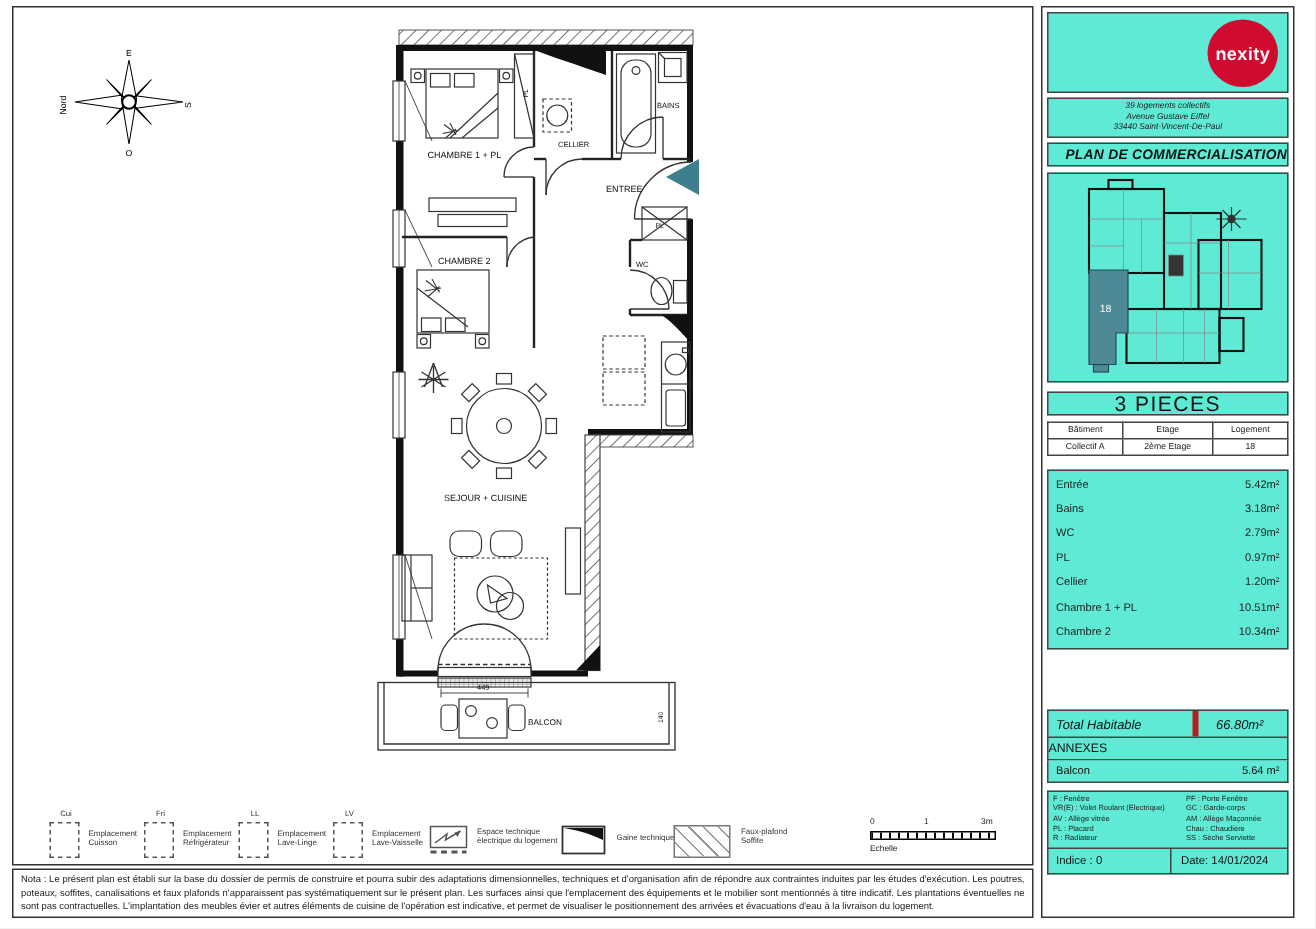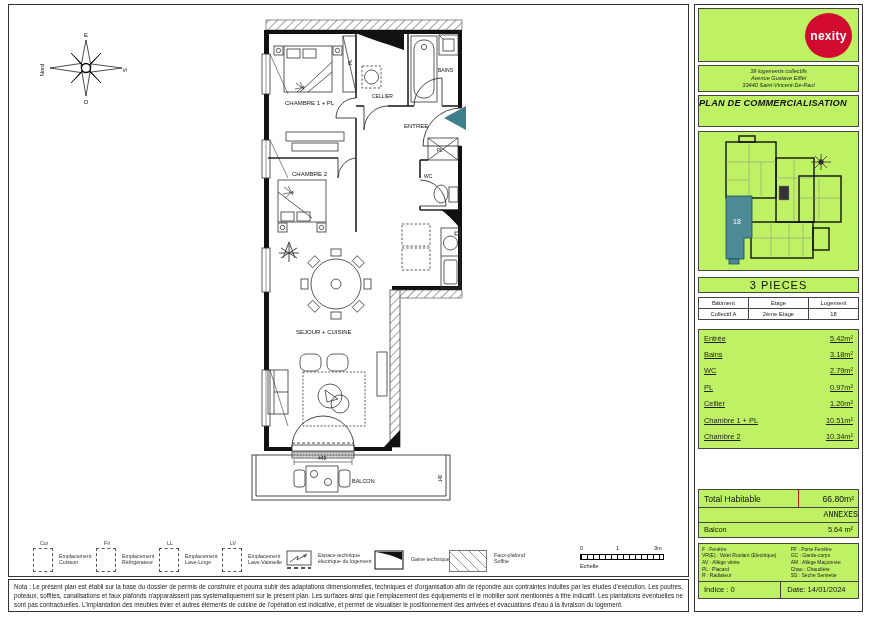--- a/index.html
+++ b/index.html
@@ -16,40 +16,40 @@
   .leg-abbr{position:absolute;top:-9px;left:0;width:20px;text-align:center;font-size:5.2px;color:#333;}
   .leg-text{position:absolute;left:26px;top:5px;font-size:5.3px;line-height:6.3px;color:#333;white-space:nowrap;}
   .leg-text2{position:absolute;font-size:5.3px;line-height:6.3px;color:#333;white-space:nowrap;}
   .hatchbox{position:absolute;width:38px;height:22px;border:1px solid #777;box-sizing:border-box;
             background:repeating-linear-gradient(45deg,#fff 0 6px,#999 6px 7px);}
   .ruler{position:absolute;width:84px;height:6px;border:1px solid #000;box-sizing:border-box;
          background:repeating-linear-gradient(90deg,#000 0 1px,#fff 1px 6px);}
   .scale-num{position:absolute;font-size:5.6px;color:#222;}
   
   .panel{left:694px;top:4px;width:169px;height:608px;border:1.5px solid #333;padding:3px;box-sizing:border-box;}
-  .sec{border:1px solid #444;box-sizing:border-box;background:#bef264;position:relative;}
+  .sec{border:1px solid #444;box-sizing:border-box;background:#5eead4;position:relative;}
   .logo-sec{height:54px;}
   .logo-circle{position:absolute;right:6px;top:4px;width:47px;height:45px;border-radius:50%;
                background:#d10a30;color:#fff;font-weight:bold;font-size:12px;
                display:flex;align-items:center;justify-content:center;letter-spacing:.3px;}
   .addr{margin-top:3px;padding:2px 0;text-align:center;font-size:5.6px;line-height:7px;font-style:italic;color:#222;}
-  .title-sec{margin-top:3px;height:32px;line-height:15px;text-align:left;
+  .title-sec{margin-top:3px;height:16px;line-height:15px;text-align:right;
              font-weight:bold;font-style:italic;font-size:9.2px;letter-spacing:.2px;}
   .keyplan-sec{margin-top:4px;height:140px;}
-  .pieces-sec{margin-top:6px;height:16px;line-height:14px;text-align:center;font-size:11px;letter-spacing:1px;}
+  .pieces-sec{margin-top:6px;height:16px;line-height:14px;text-align:center;font-size:14px;letter-spacing:1px;}
   table.unit{margin-top:4px;width:100%;border-collapse:collapse;font-size:5.8px;text-align:center;}
   table.unit td{border:1px solid #444;padding:2px 0;color:#222;}
   .surface-sec{margin-top:9px;padding-bottom:3px;}
   .surface-title{font-weight:bold;font-size:9px;text-align:center;padding:3px 0;border-bottom:1px solid #444;}
   .srow{display:flex;justify-content:space-between;font-size:7.4px;height:16.4px;
-        align-items:center;padding:0 5px;color:#222;text-decoration:underline;}
-  .total-sec{margin-top:40px;display:flex;height:19px;font-size:8.6px;align-items:stretch;}
+        align-items:center;padding:0 5px;color:#222;}
+  .total-sec{margin-top:40px;display:flex;height:19px;font-size:8.6px;align-items:stretch;font-style:italic;}
   .total-sec .lbl{flex:1;padding:4px 0 0 5px;}
-  .total-sec .val{width:55px;border-left:1px solid #b91c1c;text-align:right;padding:4px 4px 0 0;}
-  .annex-title{height:15px;line-height:14px;text-align:right;font-size:8.2px;border-top:none;font-family:Liberation Mono, monospace;}
+  .total-sec .val{width:55px;border-left:4px solid #b91c1c;text-align:center;padding:4px 4px 0 0;}
+  .annex-title{height:15px;line-height:14px;text-align:left;font-size:8.2px;border-top:none;}
   .annex-row{display:flex;justify-content:space-between;height:15px;font-size:7.4px;
              align-items:center;padding:0 5px;border-top:none;}
   .abbrev-sec{margin-top:5px;display:flex;font-size:5px;line-height:6.6px;color:#222;}
   .abbrev-col{padding:2px 3px;white-space:nowrap;}
   .abbrev-col.l{width:52%;}
   .footer-row{display:flex;height:17px;border-top:none;font-size:7.6px;align-items:center;}
   .footer-row .cell-l{width:48%;padding-left:5px;border-right:1px solid #444;height:100%;display:flex;align-items:center;}
   .footer-row .cell-r{flex:1;padding-left:6px;}
   svg text{font-family:"Liberation Sans",sans-serif;}
 </style>

